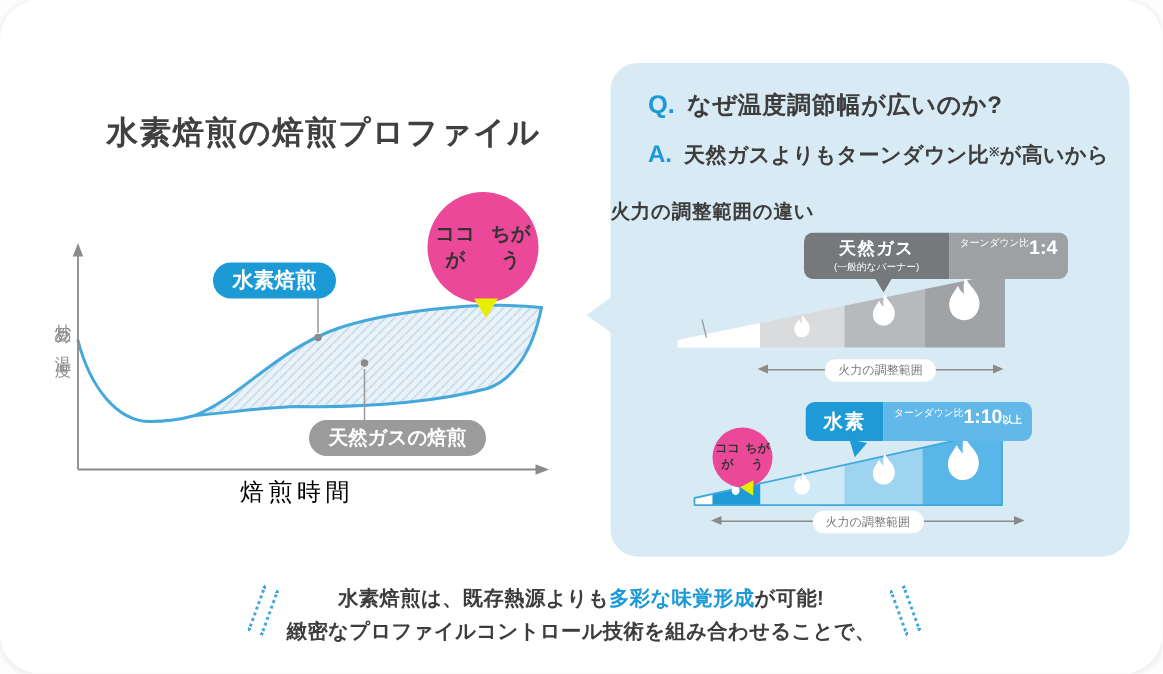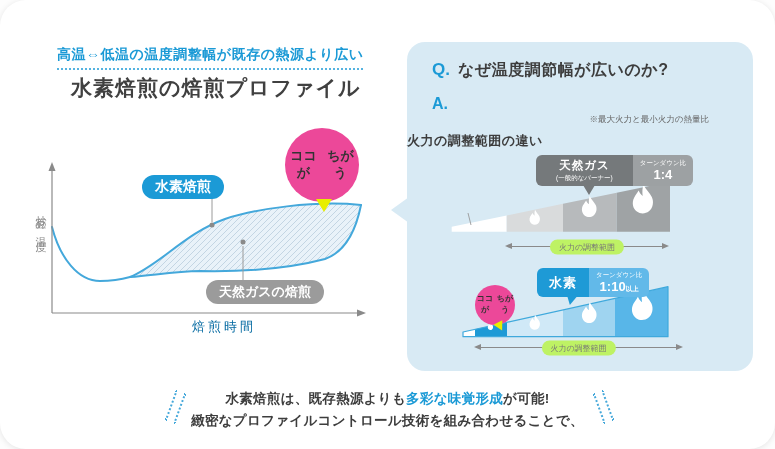--- a/index.html
+++ b/index.html
@@ -9,21 +9,21 @@
           margin:0 auto; }
   
   .tagline { position:absolute; left:57px; top:46px; font-size:14px; font-weight:700;
              color:#1b9ad6; border-bottom:2px dotted #55b3e0; padding-bottom:4px; letter-spacing:.5px;}
   .main-title { position:absolute; left:71px; top:74px; font-size:21px; font-weight:800;
                 color:#404040; letter-spacing:1px; }
   
   .chart-svg { position:absolute; left:30px; top:115px; }
   .ylabel { position:absolute; left:33px; top:207px; writing-mode:vertical-rl; text-orientation:upright;
             font-size:11px; color:#8a8a8a; letter-spacing:3px; }
-  .xlabel { position:absolute; left:160px; top:318px; font-size:13px; color:#0369a1; letter-spacing:3px;margin-left:32px; }
+  .xlabel { position:absolute; left:160px; top:318px; font-size:16px; color:#000000; letter-spacing:3px; }
   .pill { position:absolute; color:#fff; font-weight:800; border-radius:16px; white-space:nowrap; }
   .pill-hydro { left:142px; top:175px; background:#1b9ad6; font-size:14px; padding:3px 13px; }
   .pill-gas   { left:206px; top:280px; background:#9b9b9b; font-size:13px; padding:3px 13px; }
   .callout { position:absolute; background:#ec4899; border-radius:50%; display:flex; flex-direction:row;
              align-items:center; justify-content:center; font-weight:800; color:#333; text-align:center; }
   .callout-chart { left:285px; top:128px; width:74px; height:74px; font-size:13px; line-height:1.3; }
   .tail { position:absolute; width:0; height:0; }
   .tail-callout-chart { left:316px; top:199px; border-left:8px solid transparent;
             border-right:8px solid transparent; border-top:13px solid #e8ee00; }
   
@@ -43,21 +43,21 @@
   .subheading { position:absolute; left:0; right:0; top:90px; text-align:left;
                 font-size:13px; font-weight:800; color:#3d3d3d; letter-spacing:.5px;}
   .diagram-svg { position:absolute; }
   .gas-svg { left:31px; top:101px; } .hydro-svg { left:31px; top:231px; }
   .unstable-note { position:absolute; left:28px; top:146px; width:70px; text-align:center;
                    font-size:7.5px; color:#777; line-height:1.4; }
   
   .td-bubble { position:absolute; display:flex; border-radius:6px; overflow:hidden; color:#fff;
                text-align:center; }
   .td-left { display:flex; flex-direction:column; justify-content:center; padding:3px 20px; }
-  .td-right { display:flex; flex-direction:column; justify-content:center; padding:3px 7px; }
+  .td-right { display:flex; flex-direction:row; justify-content:center; padding:3px 7px; }
   .td-name { font-weight:800; font-size:11.5px; letter-spacing:1px; }
   .td-sub { font-size:6.5px; margin-top:1px; }
   .td-label { font-size:6.5px; }
   .td-value { font-weight:800; font-size:13px; line-height:1.1; }
   .td-unit { font-size:6.5px; font-weight:700; }
   .bubble-gas { left:129px; top:113px; } .bubble-gas .td-left { background:#75797b; }
   .bubble-gas .td-right { background:#9da1a3; }
   .bubble-hydro { left:130px; top:226px; } .bubble-hydro .td-left { background:#1e9ad6; padding:4px 12px;}
   .bubble-hydro .td-left .td-name { font-size:13px; }
   .bubble-hydro .td-right { background:#62b9e9; }
@@ -69,21 +69,21 @@
   .tail-callout-hydro { left:88px; top:280px; border-left:5px solid transparent;
               border-right:5px solid transparent; border-top:9px solid #e8ee00; transform:rotate(-28deg);}
   
   .range-arrow { position:absolute; height:9px; }
   .range-arrow .arrow-line { position:absolute; left:2px; right:2px; top:4px; height:1px; background:#8a8a8a; }
   .range-arrow::before { content:""; position:absolute; left:-1px; top:1px; border-top:3.5px solid transparent;
         border-bottom:3.5px solid transparent; border-right:7px solid #8a8a8a; }
   .range-arrow::after { content:""; position:absolute; right:-1px; top:1px; border-top:3.5px solid transparent;
         border-bottom:3.5px solid transparent; border-left:7px solid #8a8a8a; }
   .range-pill { position:absolute; left:50%; top:50%; transform:translate(-50%,-50%);
-        background:#bef264; color:#777; font-size:8px; padding:2px 9px; border-radius:9px; white-space:nowrap;}
+        background:#ffffff; color:#777; font-size:8px; padding:2px 9px; border-radius:9px; white-space:nowrap;}
   .arrow-gas { left:99px; top:200px; width:162px; }
   .arrow-hydro { left:68px; top:301px; width:207px; }
   
   .footer { position:absolute; left:0; right:0; top:388px; text-align:center;
             font-size:13.5px; font-weight:800; color:#3d3d3d; line-height:1.6; letter-spacing:.3px;}
   .footer .highlight { color:#1b9ad6; }
   .accent-dashes { position:absolute; display:flex; gap:7px; }
   .accent-dashes span { display:block; width:0; height:32px; border-left:2px dotted #45a8da; }
   .dashes-left { left:170px; top:391px; transform:rotate(20deg); }
   .dashes-right { left:598px; top:391px; transform:rotate(-20deg); }
@@ -95,21 +95,20 @@
   <defs>
     <path id="flame-path" d="M12 1 C13.5 4.5 16.5 6.8 17.8 9.6 C19.4 13 18.6 17.2 15.8 19.5 C13.4 21.4 9.9 21.5 7.5 19.7 C4.6 17.5 3.9 13.4 5.6 10.1 C6.5 8.4 7.8 7 8.7 5.2 C9.3 6.7 10.2 8 11.5 8.9 C11.1 6.2 11.3 3.5 12 1 Z"></path>
     <pattern id="hatch" width="6" height="6" patternUnits="userSpaceOnUse">
       <path d="M0,6 L6,0" stroke="#c3d5e3" stroke-width="1"></path>
     </pattern>
   </defs>
 </svg>
 
 <div class="card">
 
-  <div class="tagline">高温⇔低温の温度調整幅が既存の熱源より広い</div>
   <div class="main-title">水素焙煎の焙煎プロファイル</div>
 
   <svg class="chart-svg" width="370" height="235" viewBox="0 0 370 235">
     <path d="M100,162 C130,150 155,118 195,104 C225,94 285,85 331,90 C325,120 312,138 295,144 C265,152 220,157 170,156 C145,155.5 120,160 100,162 Z" fill="#e9f2f9"></path>
     <path d="M100,162 C130,150 155,118 195,104 C225,94 285,85 331,90 C325,120 312,138 295,144 C265,152 220,157 170,156 C145,155.5 120,160 100,162 Z" fill="url(#hatch)"></path>
     <path d="M22,112 C30,143 48,166 70,166 C80,166 91,164.5 100,162 C130,150 155,118 195,104 C225,94 285,85 331,90" fill="none" stroke="#44a8db" stroke-width="2" stroke-linecap="round"></path>
     <path d="M100,162 C125,160 145,156.5 170,156 C220,157 265,152 295,144 C312,138 325,120 331,90" fill="none" stroke="#44a8db" stroke-width="2" stroke-linecap="round"></path>
     <line x1="22" y1="53" x2="22" y2="198" stroke="#8a8a8a" stroke-width="1.2"></line>
     <polygon points="18.5,56 22,47 25.5,56" fill="#8a8a8a"></polygon>
     <line x1="22" y1="198" x2="330" y2="198" stroke="#8a8a8a" stroke-width="1.2"></line>
@@ -131,22 +130,22 @@
 
   <div class="panel">
     <div class="panel-tail"></div>
 
     <div class="qa-row qa-q">
       <span class="qa-mark">Q.</span>
       <span class="qa-q-text">なぜ温度調節幅が広いのか?</span>
     </div>
     <div class="qa-row qa-a">
       <span class="qa-mark">A.</span>
-    </div>
-    <div class="qa-note">※最大火力と最小火力の熱量比</div>
+      <span class="qa-a-text"><span>天然ガスよりもターンダウン比</span><span class="ref-mark">※</span><span>が高いから</span></span>
+    </div>
     <div class="subheading">火力の調整範囲の違い</div>
 
     <svg class="diagram-svg gas-svg" width="250" height="100" viewBox="0 0 250 100">
       <polygon points="13.7,88.7 68.7,88.7 68.7,72.4 13.7,83.7" fill="#ffffff"></polygon>
       <polygon points="68.7,88.7 125,88.7 125,60.8 68.7,72.4" fill="#d9dbdc"></polygon>
       <polygon points="125,88.7 178.7,88.7 178.7,49.7 125,60.8" fill="#b7babc"></polygon>
       <polygon points="178.7,88.7 232,88.7 232,38.7 178.7,49.7" fill="#9fa3a5"></polygon>
       <use href="#flame-path" transform="translate(88,66) scale(0.75)" fill="#fff"></use>
       <use href="#flame-path" transform="translate(139,52) scale(1.05)" fill="#fff"></use>
       <use href="#flame-path" transform="translate(188,40) scale(1.45)" fill="#fff"></use>

